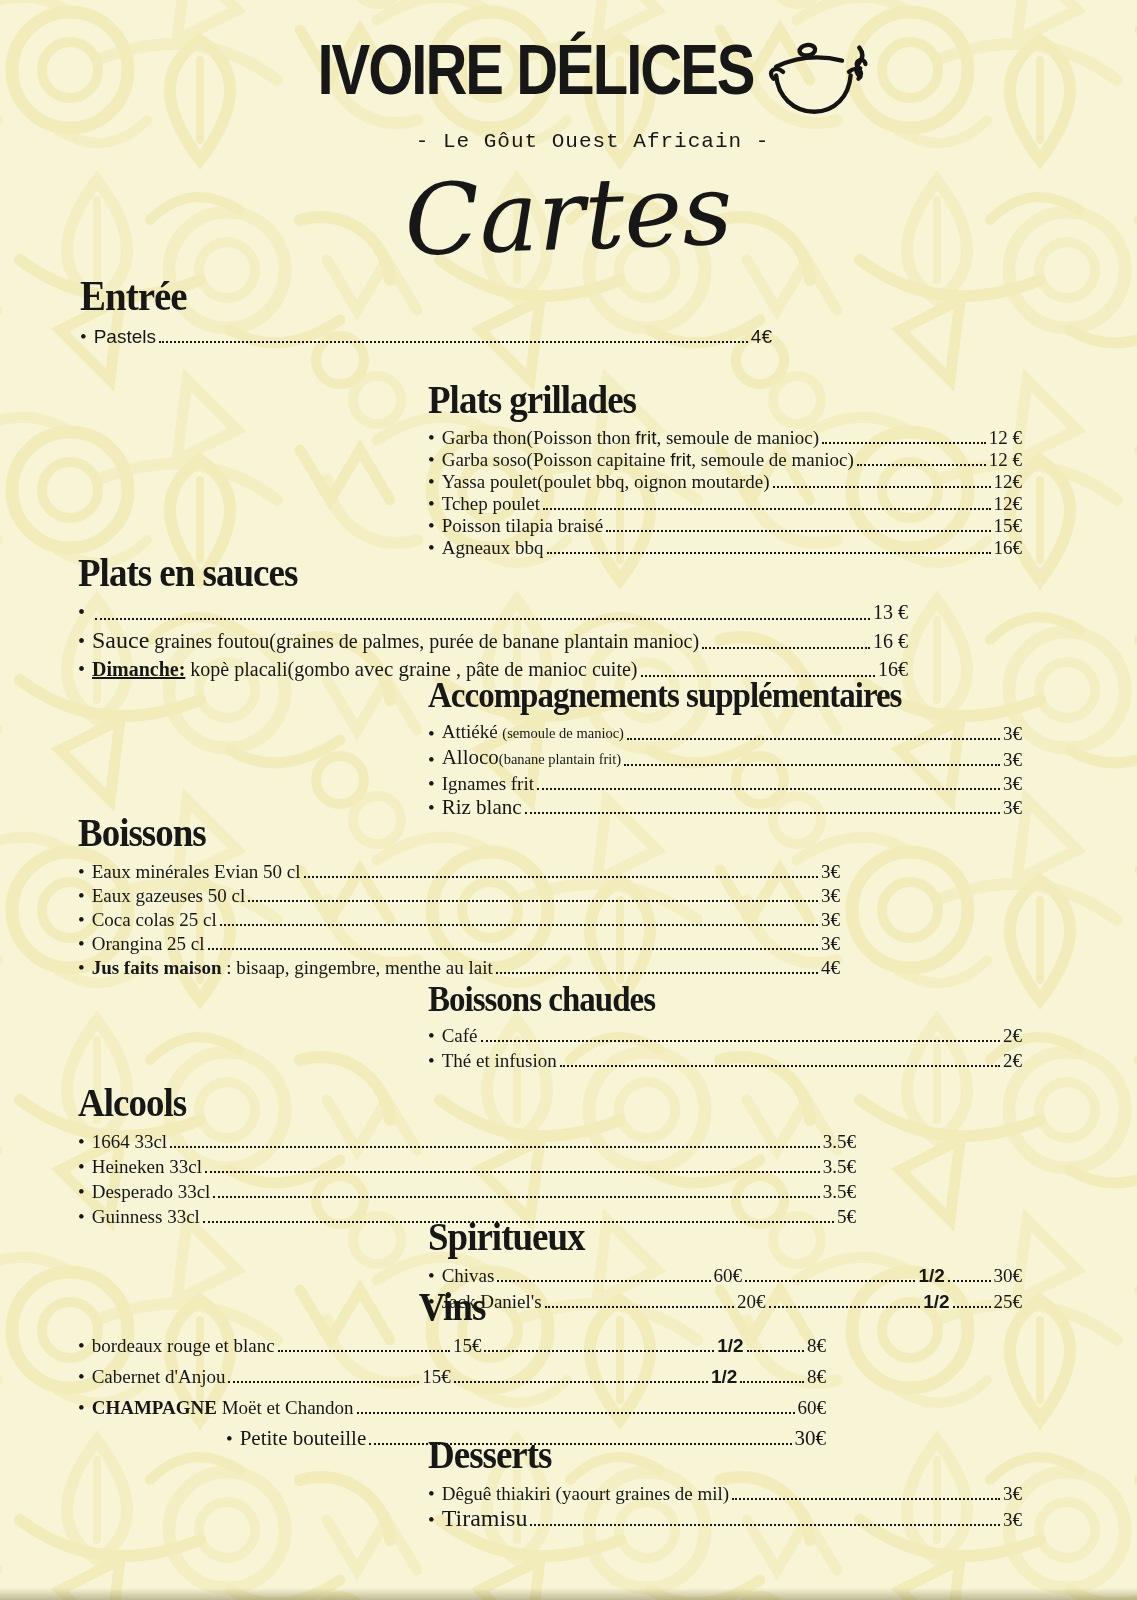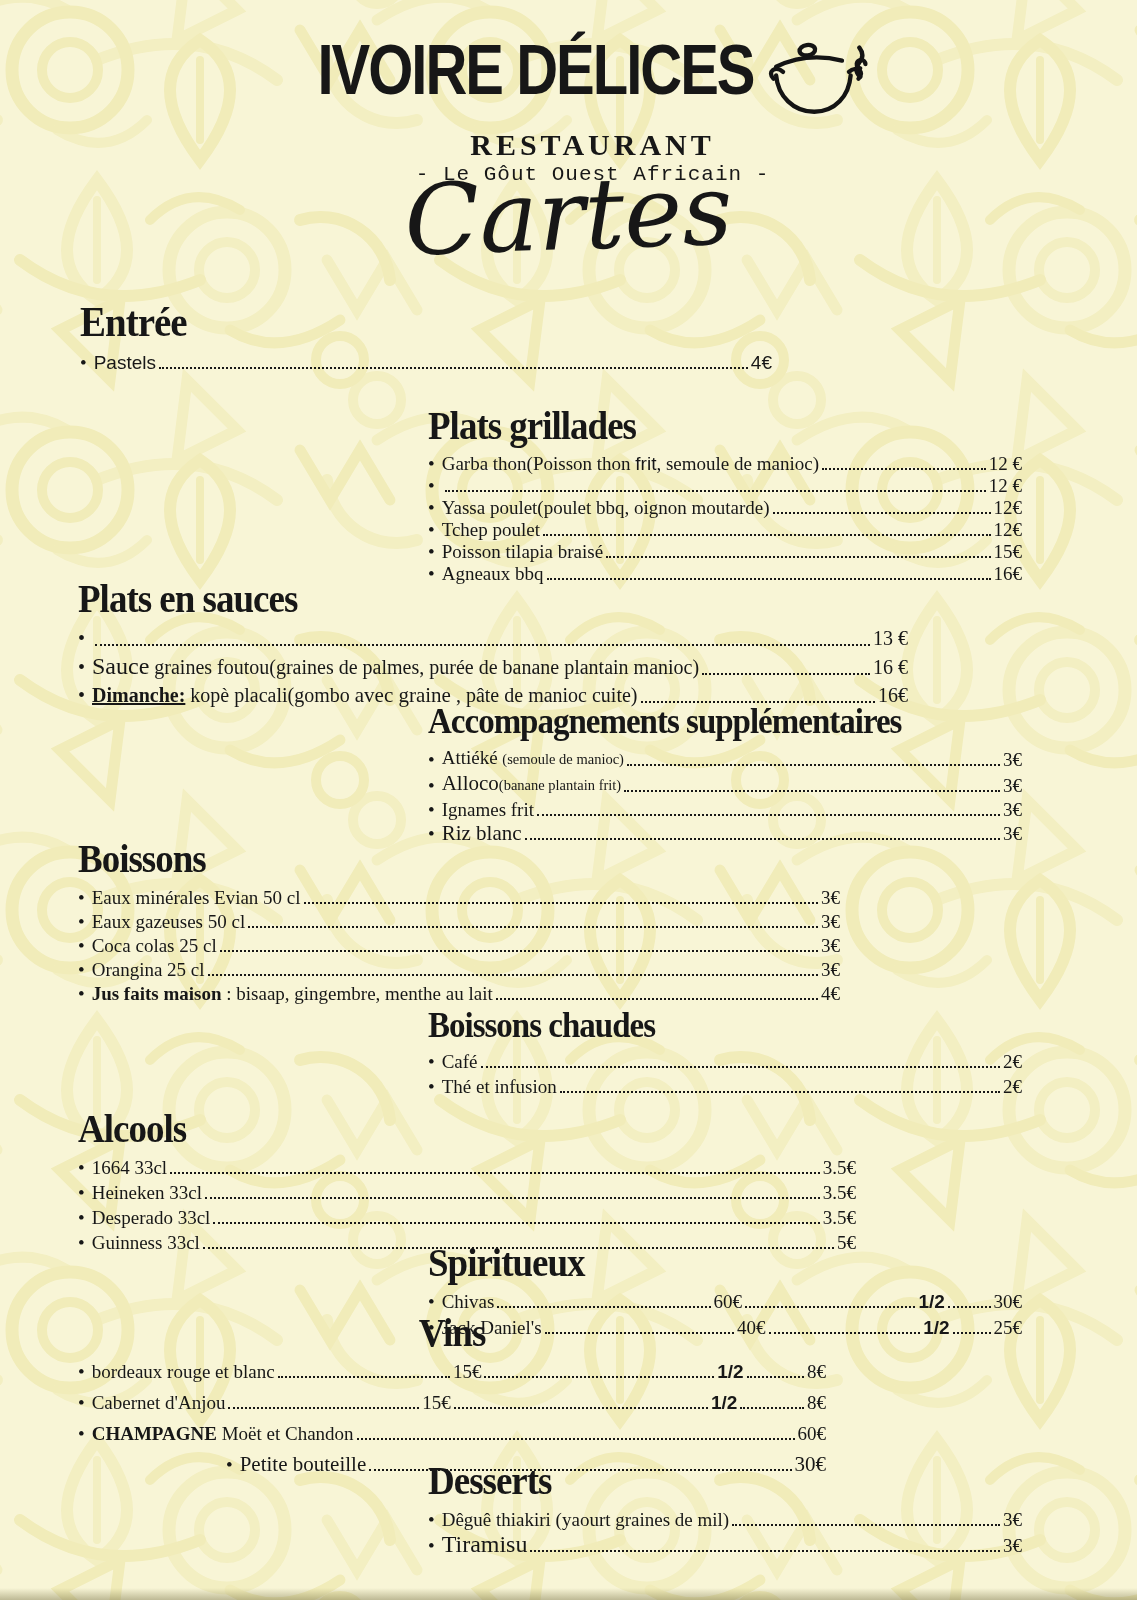--- a/index.html
+++ b/index.html
@@ -29,21 +29,21 @@
   .pot{margin-top:-6px;}
   .brand-sub{margin:0;font-size:30px;font-weight:700;letter-spacing:4px;line-height:1.1;}
   .brand-tag{margin:2px 0 0 0;font-size:21px;letter-spacing:1px;font-family:Liberation Mono, monospace;}
   .cartes{
     position:absolute;top:162px;left:0;right:0;text-align:center;
     font-family:"DejaVu Serif",serif;font-style:italic;font-weight:400;
     font-size:98px;line-height:1.1;transform:rotate(-2deg);
   }
 
   
-  .menu-section{position:absolute;margin-top:26px;}
+  .menu-section{position:absolute;}
   .sec-title{
     margin:0 0 5px 0;font-size:37px;font-weight:700;letter-spacing:-1px;
     line-height:1.05;transform:scaleY(1.08);transform-origin:left bottom;
   }
   .rows{display:block;}
   .row{display:flex;align-items:flex-end;font-size:19px;line-height:23px;margin-bottom:2px;}
   .bullet{margin-right:7px;}
   .label{white-space:nowrap;}
   .dots{flex:1 1 auto;border-bottom:2.4px dotted var(--ink);margin:0 3px 5px 3px;min-width:12px;height:0;}
   .price{white-space:nowrap;}
@@ -121,21 +121,20 @@
           <ellipse cx="50" cy="11" rx="9" ry="6" transform="rotate(-8 50 11)"></ellipse>
           <path d="M14,30 Q50,13 90,23"></path>
           <path d="M22,36 c-9,-8 -19,0 -11,8"></path>
           <path d="M98,36 c9,-8 19,0 11,8"></path>
           <path d="M14,40 C16,64 34,82 58,82 C82,82 98,64 100,40"></path>
           <path d="M110,8 q7,9 0,17 q-7,9 1,17"></path>
           <path d="M117,27 a5,5 0 1,0 -6,5"></path>
         </g>
       </svg>
     </div>
-    <p class="brand-sub">RESTAURANT</p>
     <p class="brand-tag">- Le Gôut Ouest Africain -</p>
   </header>
 
   <div class="cartes">Cartes</div>
 
   <section class="menu-section sec-entree">
     <h2 class="sec-title">Entrée</h2>
       <div class="rows">
         <div class="row">
           <span class="bullet">•</span>
@@ -149,20 +148,21 @@
     <h2 class="sec-title">Plats grillades</h2>
       <div class="rows">
         <div class="row">
           <span class="bullet">•</span>
           <span class="label"><span>Garba thon(Poisson thon </span><span class="f">frit</span><span>, semoule de manioc)</span></span>
           <span class="dots"></span>
           <span class="price">12 €</span>
         </div>
         <div class="row">
           <span class="bullet">•</span>
+          <span class="label"><span>Garba soso(Poisson capitaine </span><span class="f">frit</span><span>, semoule de manioc)</span></span>
           <span class="dots"></span>
           <span class="price">12 €</span>
         </div>
         <div class="row">
           <span class="bullet">•</span>
           <span class="label"><span>Yassa poulet(poulet bbq, oignon moutarde)</span></span>
           <span class="dots"></span>
           <span class="price">12€</span>
         </div>
         <div class="row">
@@ -327,21 +327,21 @@
           <span class="price">60€</span>
           <span class="dots" style="flex-grow: 4;"></span>
           <span class="price b f">1/2</span>
           <span class="dots" style="flex-grow: 1;"></span>
           <span class="price">30€</span>
         </div>
         <div class="row">
           <span class="bullet">•</span>
           <span class="label"><span>Jack Daniel's</span></span>
           <span class="dots" style="flex-grow: 5;"></span>
-          <span class="price">40€</span>
+          <span class="price">20€</span>
           <span class="dots" style="flex-grow: 4;"></span>
           <span class="price b f">1/2</span>
           <span class="dots" style="flex-grow: 1;"></span>
           <span class="price">25€</span>
         </div>
       </div>
   </section>
   <section class="menu-section sec-vins">
     <h2 class="sec-title">Vins</h2>
       <div class="rows">

